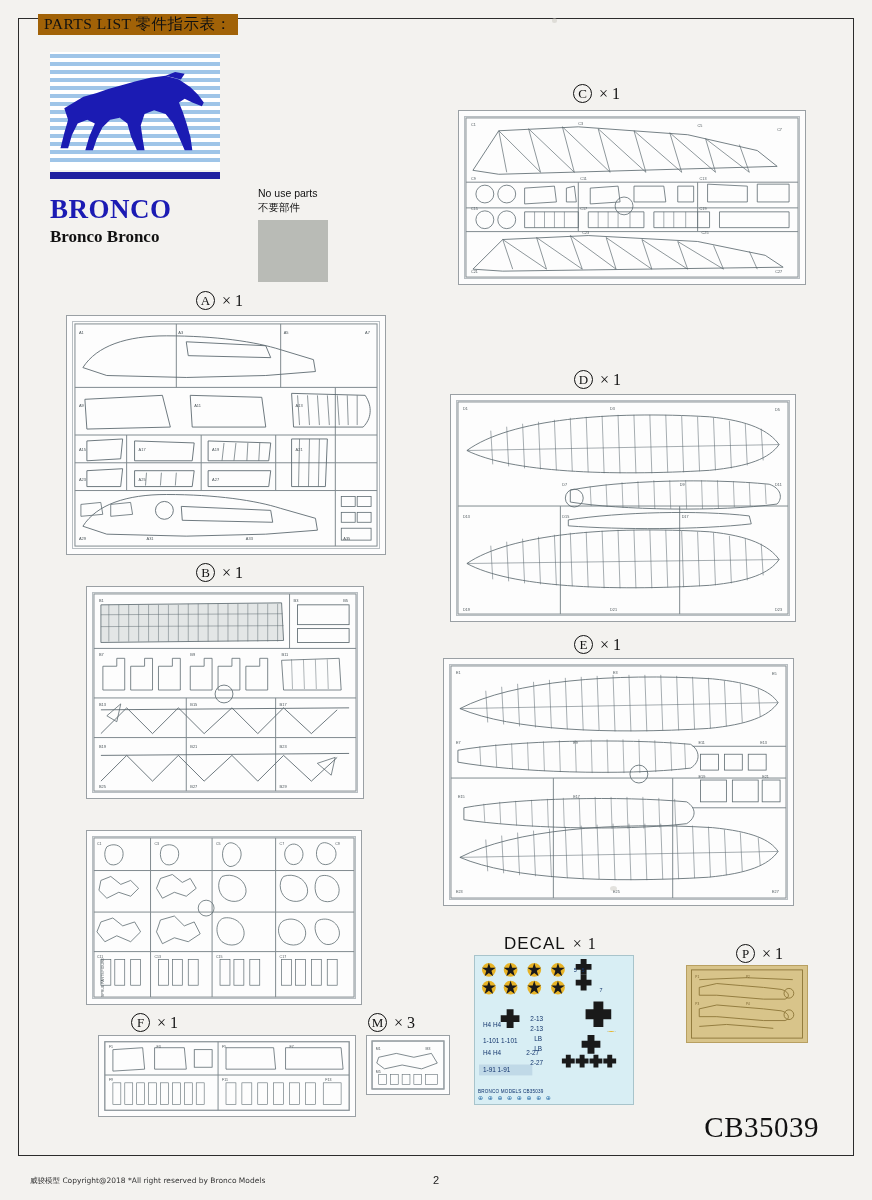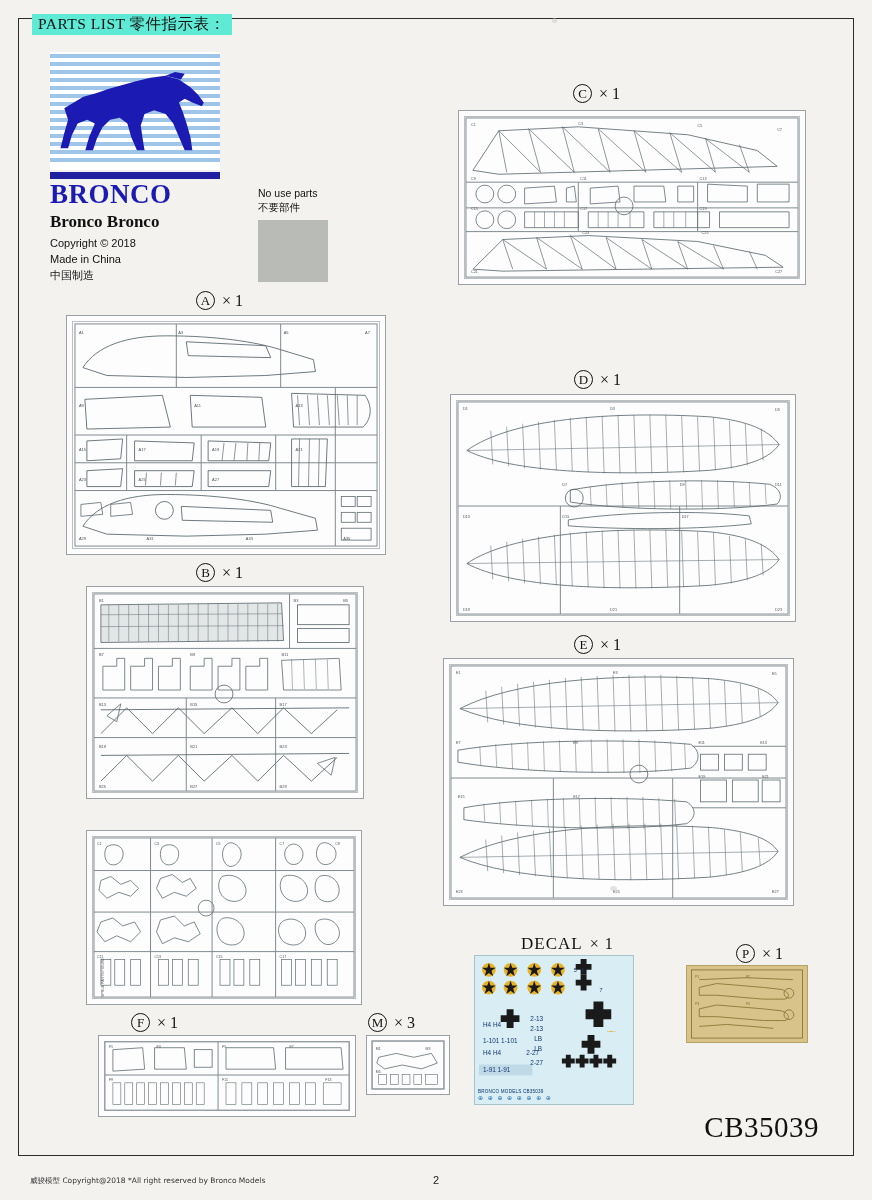--- a/index.html
+++ b/index.html
@@ -15,25 +15,25 @@
   .page {
     position:absolute; inset:0;
     background:#f3f2ef;
   }
   .page-border {
     position:absolute;
     left:18px; top:18px; right:18px; bottom:44px;
     border:1.5px solid #2c2c2c;
   }
   .title-row {
-    position:absolute; left:32px; top:14px;
+    position:absolute; left:38px; top:14px;
     font-size:15.5px; letter-spacing:.5px;
     font-family:"Liberation Serif", serif;
     color:#111;
-    background:#5eead4;
+    background:#a16207;
     padding:0 6px;
     white-space:nowrap;
   }
   .footer {
     position:absolute; left:30px; right:30px; bottom:14px;
     display:flex; align-items:flex-end; justify-content:space-between;
     font-size:7.5px; color:#333;
   }
   .footer .pg { position:absolute; left:0; right:0; text-align:center; font-size:11px; color:#222; }
   .kit-code {
@@ -44,21 +44,21 @@
 
   
   .logo-box { position:absolute; left:50px; top:52px; width:170px; }
   .logo-stripes { position:relative; height:118px; width:170px; overflow:hidden; background:#fff; }
   .logo-stripes .st { position:absolute; left:0; right:0; height:4px; background:#9fc5e8; }
   .horse { position:absolute; left:8px; top:18px; width:154px; height:86px; }
   .logo-rule { height:7px; background:#2020a0; margin-top:2px; }
   .logo-word {
     font-family:"Liberation Serif", serif;
     font-weight:bold; font-size:27px; color:#1b1bb3;
-    letter-spacing:.5px; line-height:1.1; margin-top:1px;
+    letter-spacing:.5px; line-height:1.1; margin-top:16px;
   }
   .logo-sub {
     font-family:"Liberation Serif", serif;
     font-weight:bold; font-size:17px; color:#111; margin-top:2px;
   }
   .logo-lines { font-size:11px; line-height:1.45; margin-top:4px; color:#111; }
 
   .nouse { position:absolute; left:258px; top:186px; width:70px; }
   .nouse-label { font-size:10.5px; line-height:1.35; color:#111; }
   .nouse-swatch { margin-top:6px; width:70px; height:62px; background:#b9bbb6; }
@@ -135,25 +135,20 @@
           L146 26 L152 34 L150 38 L140 34 L132 30 L126 34 L130 44 L134 56 L138 70 L140 84
           L132 84 L126 70 L120 56 L112 46 L100 42 L90 46 L86 58 L88 72 L90 84 L82 84
           L76 70 L72 56 L64 50 L54 52 L46 60 L40 72 L36 84 L28 84 L32 70 L38 56 L30 52
           L20 56 L14 68 L10 82 L2 82 L6 66 L10 52 Z"></path>
         <path fill="#1b1bb3" d="M112 6 L122 2 L132 4 L128 10 Z"></path>
       </svg>
     </div>
     <div class="logo-rule"></div>
     <div class="logo-word">BRONCO</div>
     <div class="logo-sub">Bronco Bronco</div>
-    <div class="logo-lines">
-      <div>Copyright © 2018</div>
-      <div>Made in China</div>
-      <div style="font-family:'DejaVu Sans',sans-serif;">中国制造</div>
-    </div>
   </div>
 
   <div class="nouse">
     <div class="nouse-label">
       <div>No use parts</div>
       <div style="font-family:'DejaVu Sans',sans-serif;">不要部件</div>
     </div>
     <div class="nouse-swatch"></div>
   </div>
 
@@ -811,21 +806,21 @@
         <text x="256" y="120">E19</text>
           <text x="320" y="120">E21</text>
         <text x="12" y="236">E23</text>
           <text x="170" y="236">E25</text>
           <text x="330" y="236">E27</text>
       </g>
     </svg>
   </div>
 
   <div class="tag plain" style="left:504px; top:934px;">
-    <span style="font-family:Liberation Serif, serif;margin-left:17px;">DECAL</span>
+    <span style="font-family:Liberation Sans, sans-serif;">DECAL</span>
     <span class="mult">× 1</span>
   </div>
   <div class="decal">
     <svg viewBox="0 0 160 150" style="position:absolute;inset:0;width:100%;height:100%">
 
       <g>
         <g transform="translate(14,14)">
             <circle r="7" fill="#e8b427"></circle>
             <path d="M0 -7 L1.6 -2 L7 -2 L2.6 1 L4.3 6.5 L0 3.2 L-4.3 6.5 L-2.6 1 L-7 -2 L-1.6 -2 Z" fill="#1a1a1a"></path>
           </g>

